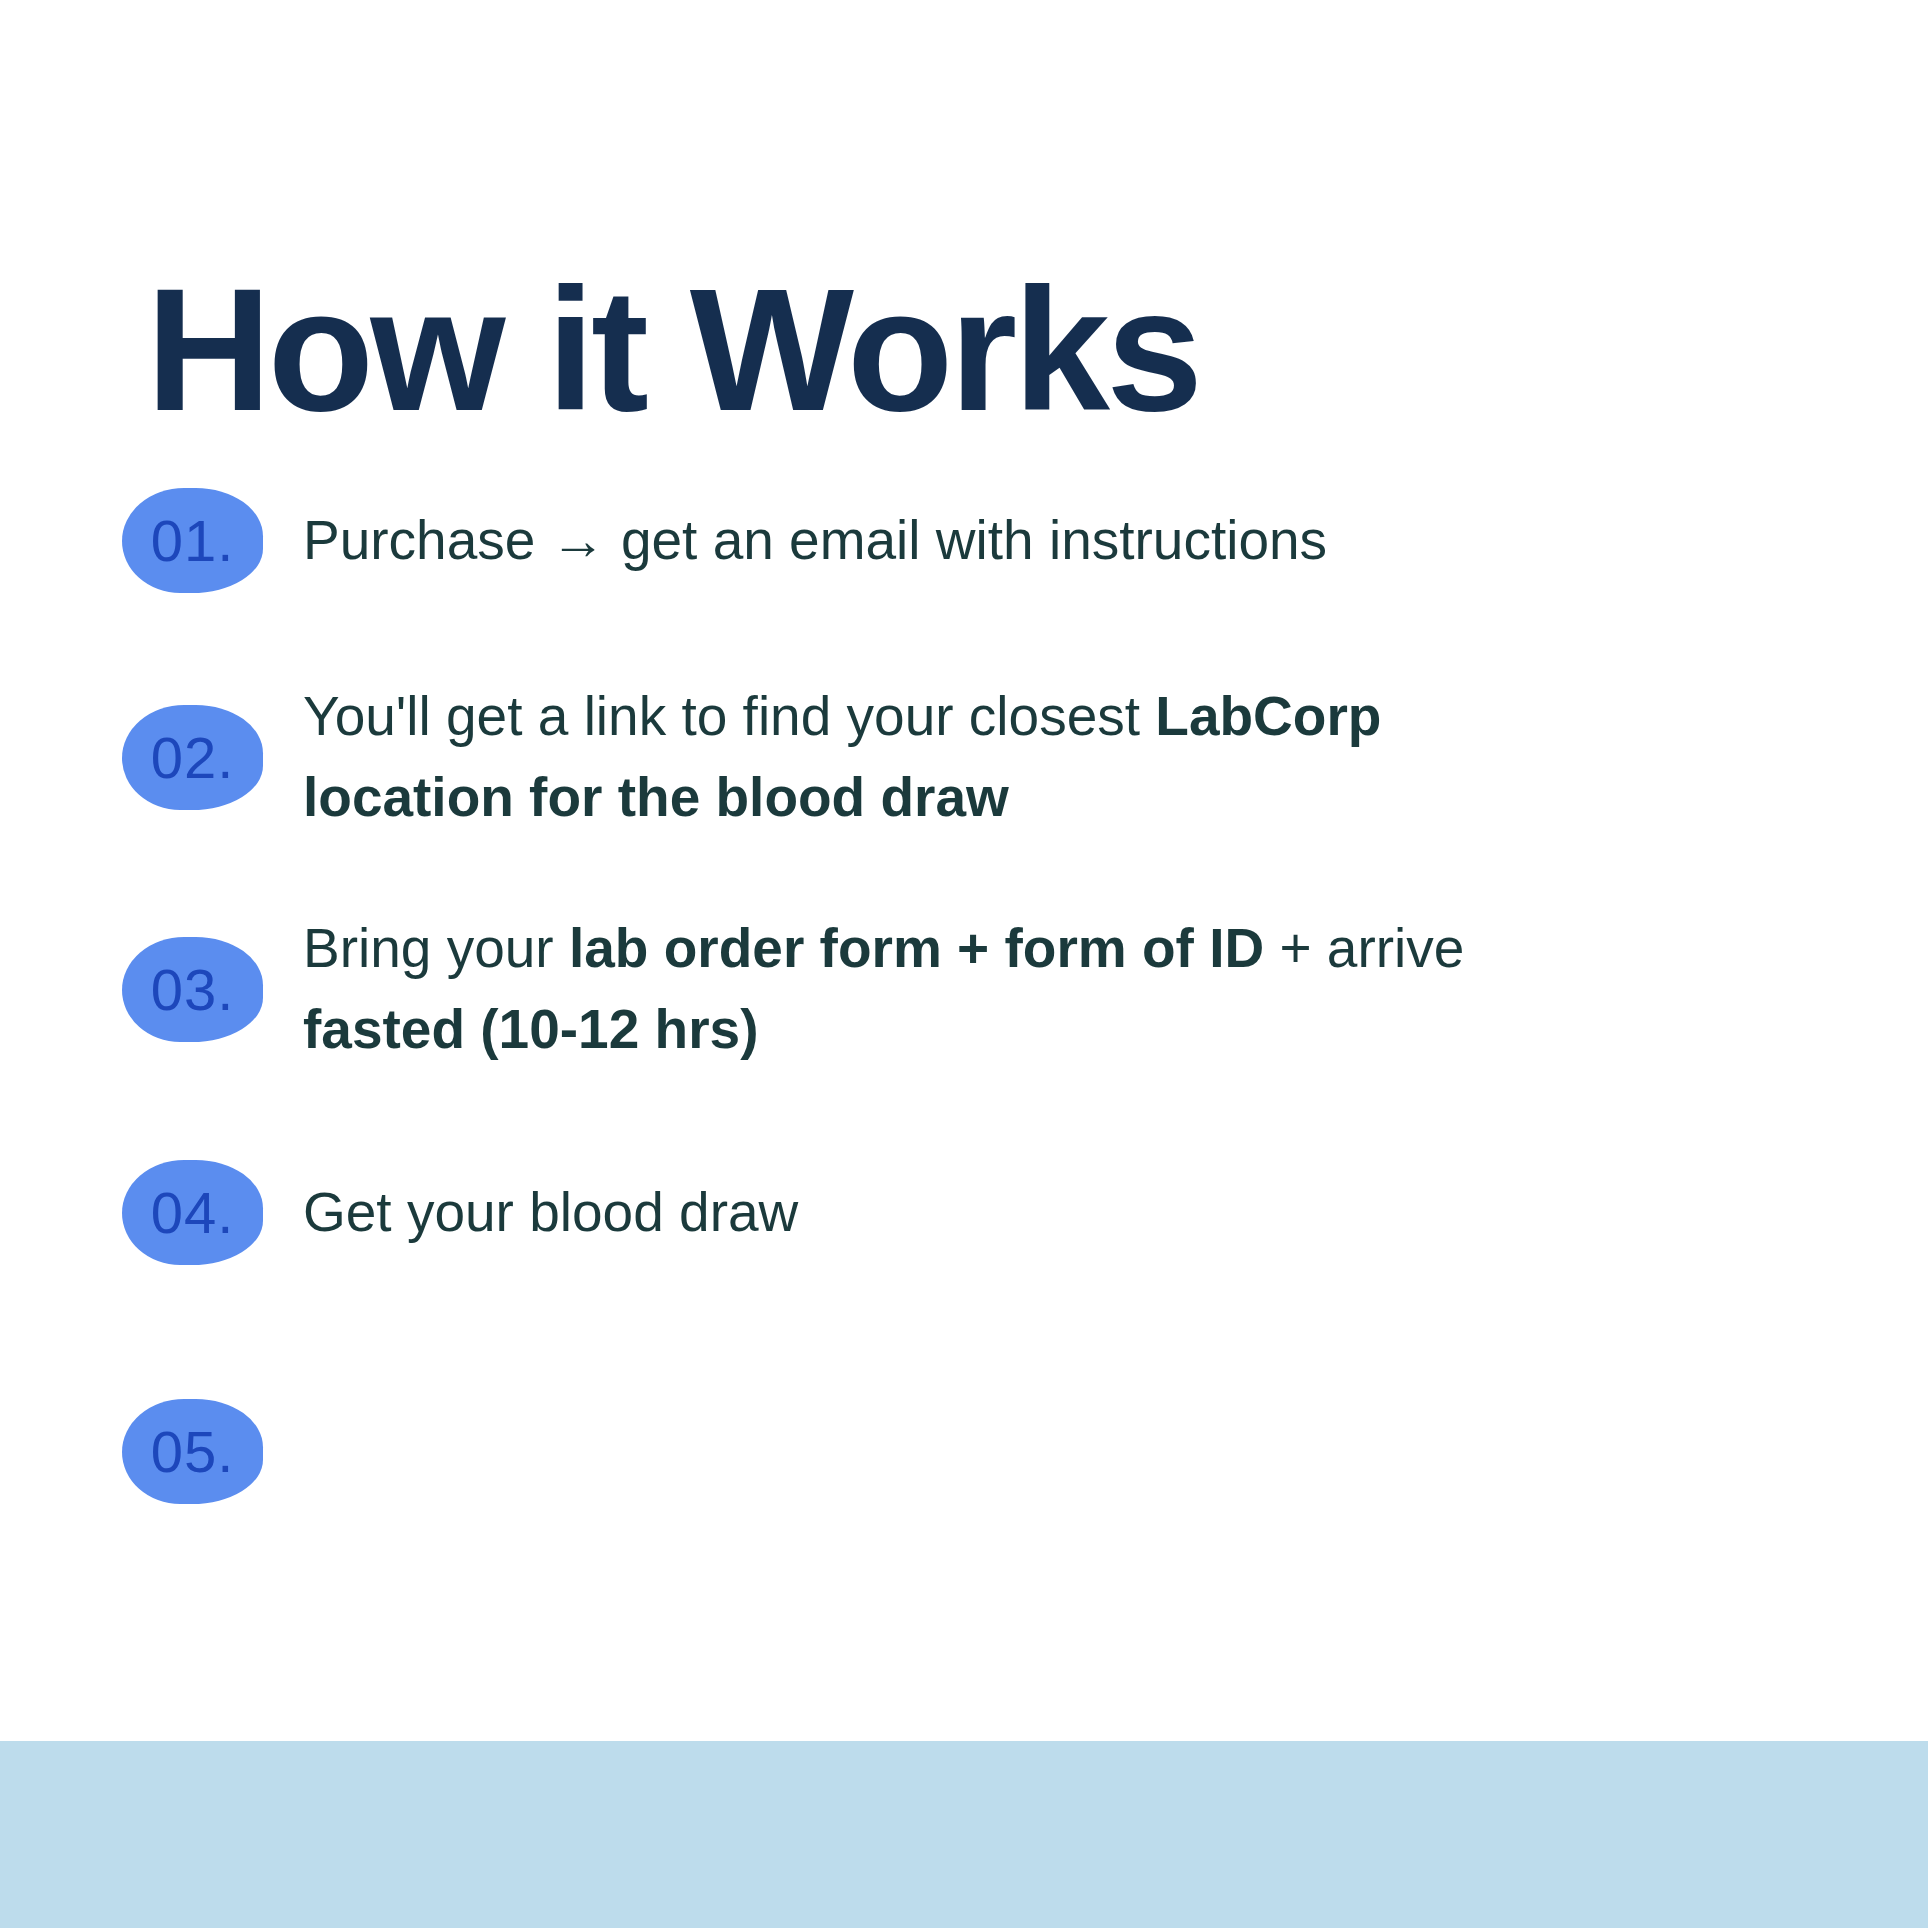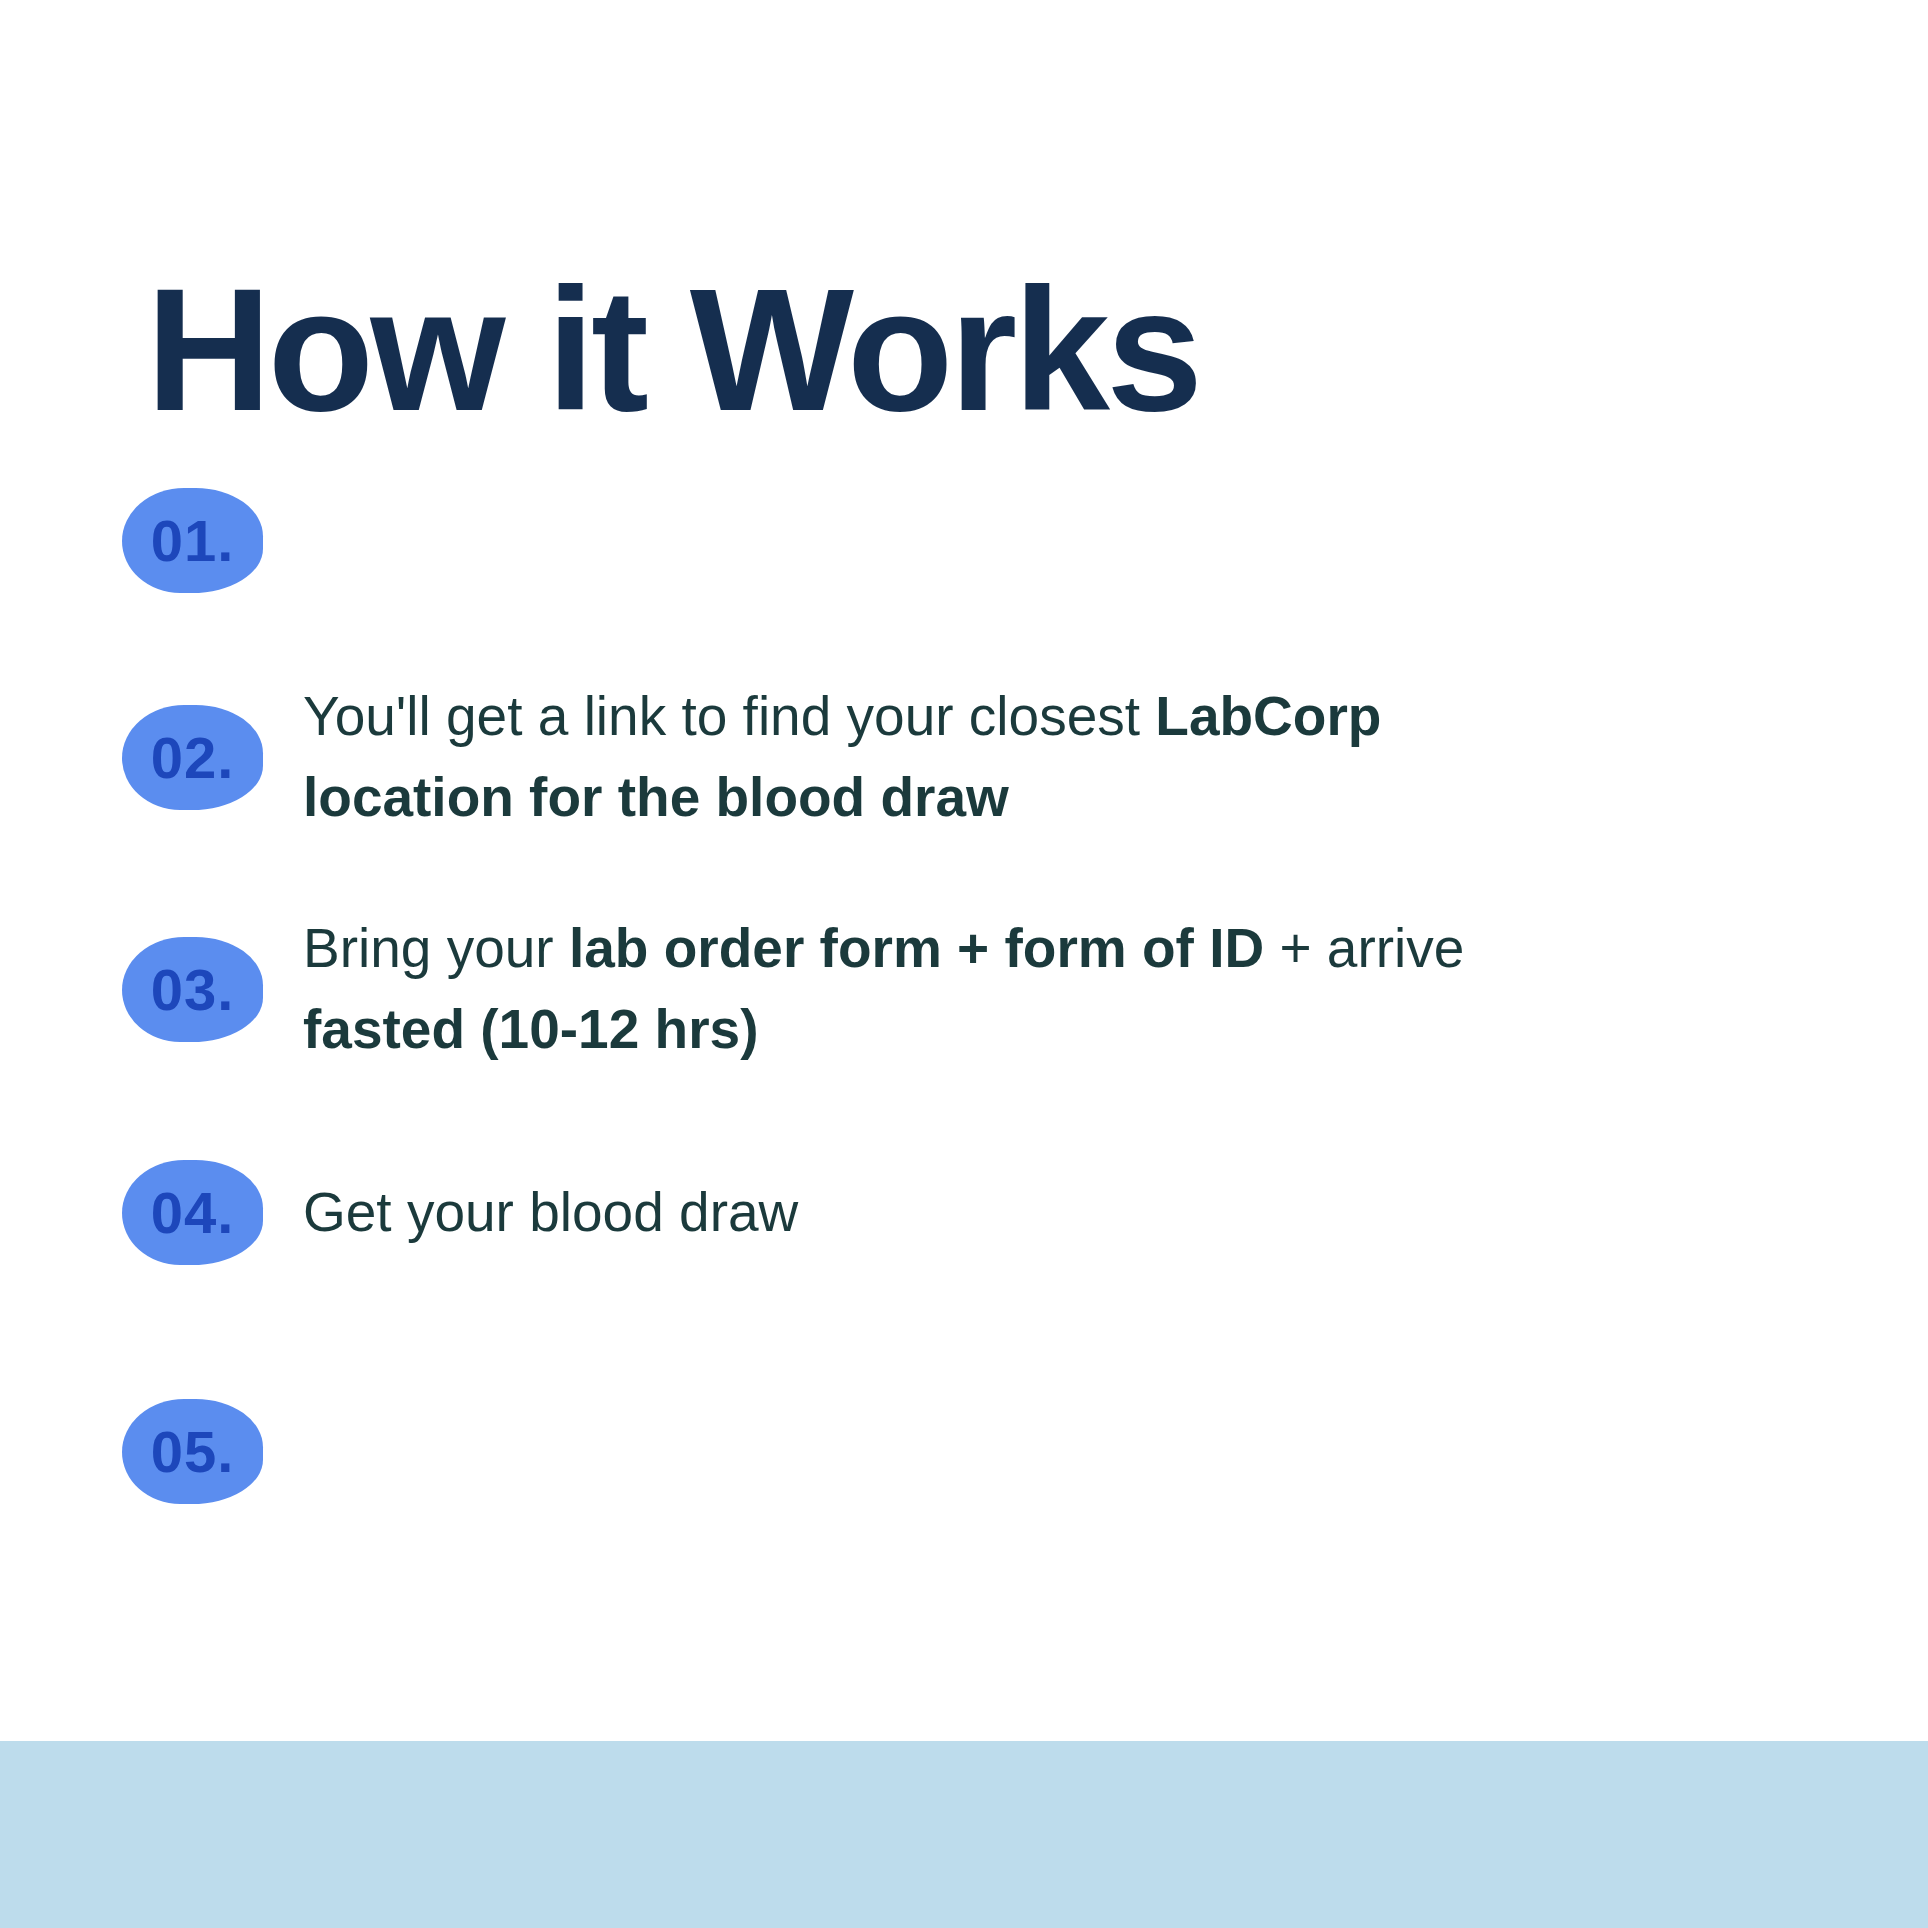--- a/index.html
+++ b/index.html
@@ -16,21 +16,21 @@
   .step{
     position:absolute;left:122px;display:flex;align-items:center;
   }
   .badge{
     flex:0 0 auto;width:141px;height:105px;margin-right:40px;
     background:#5b8def;
     border-radius:48% 52% 55% 45% / 55% 50% 46% 54%;
     display:flex;align-items:center;justify-content:center;
   }
   .badge span{
-    color:#1d47bb;font-weight:700;font-size:58px;letter-spacing:0.9px;
+    color:#1d47bb;font-weight:400;font-size:58px;letter-spacing:0.9px;
   }
   .step-text{
     color:#1b3a3c;font-size:55px;line-height:81px;font-weight:400;
     max-width:1299px;
   }
   .b{font-weight:700;}
   .footer-bar{
     position:absolute;left:0;top:1741px;width:1928px;height:187px;
     background:#bddcec;
   }
@@ -42,20 +42,23 @@
   #step-5{top:1399px;}
 </style>
 </head>
 <body>
 
 <h1 class="title">How it Works</h1>
 
 <div class="step" id="step-1">
   <div class="badge">
     <span>01.</span>
+  </div>
+  <div class="step-text">
+    <span>Purchase → get an email with instructions</span>
   </div>
 </div>
 
 <div class="step" id="step-2">
   <div class="badge">
     <span>02.</span>
   </div>
   <div class="step-text">
     <span>You'll get a link to find your closest </span><span class="b">LabCorp</span><br>
     <span class="b">location for the blood draw</span>

